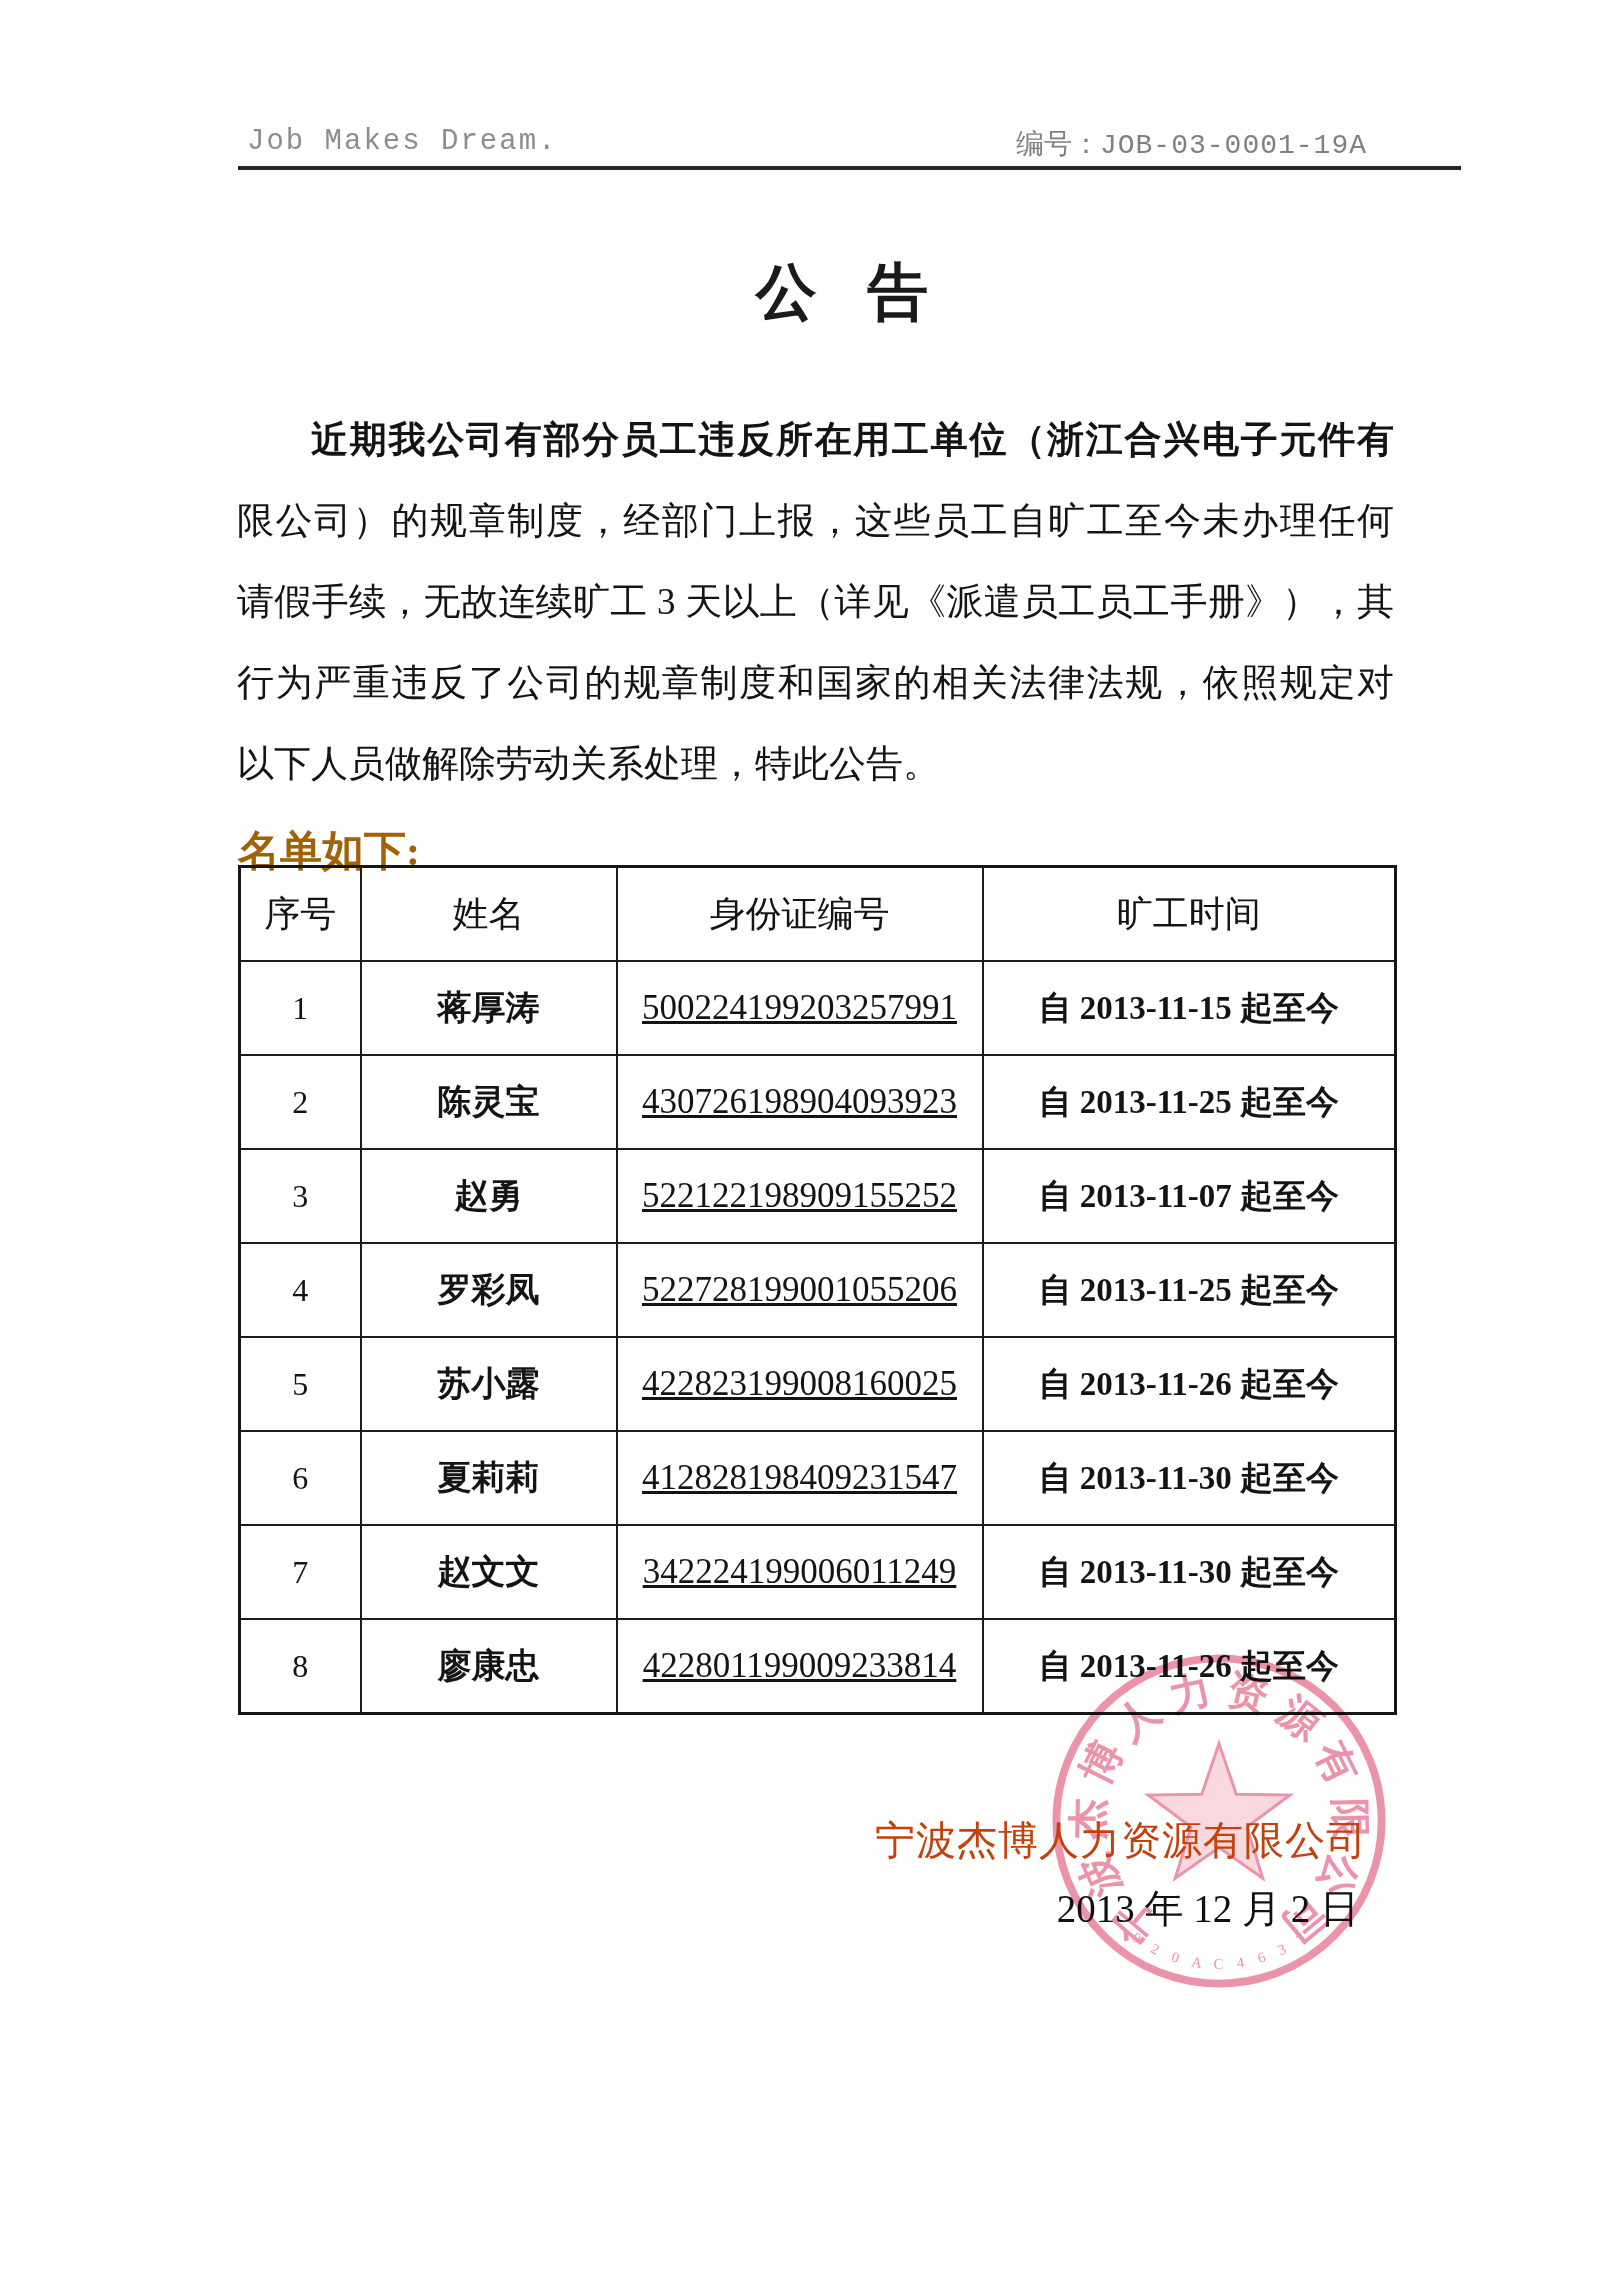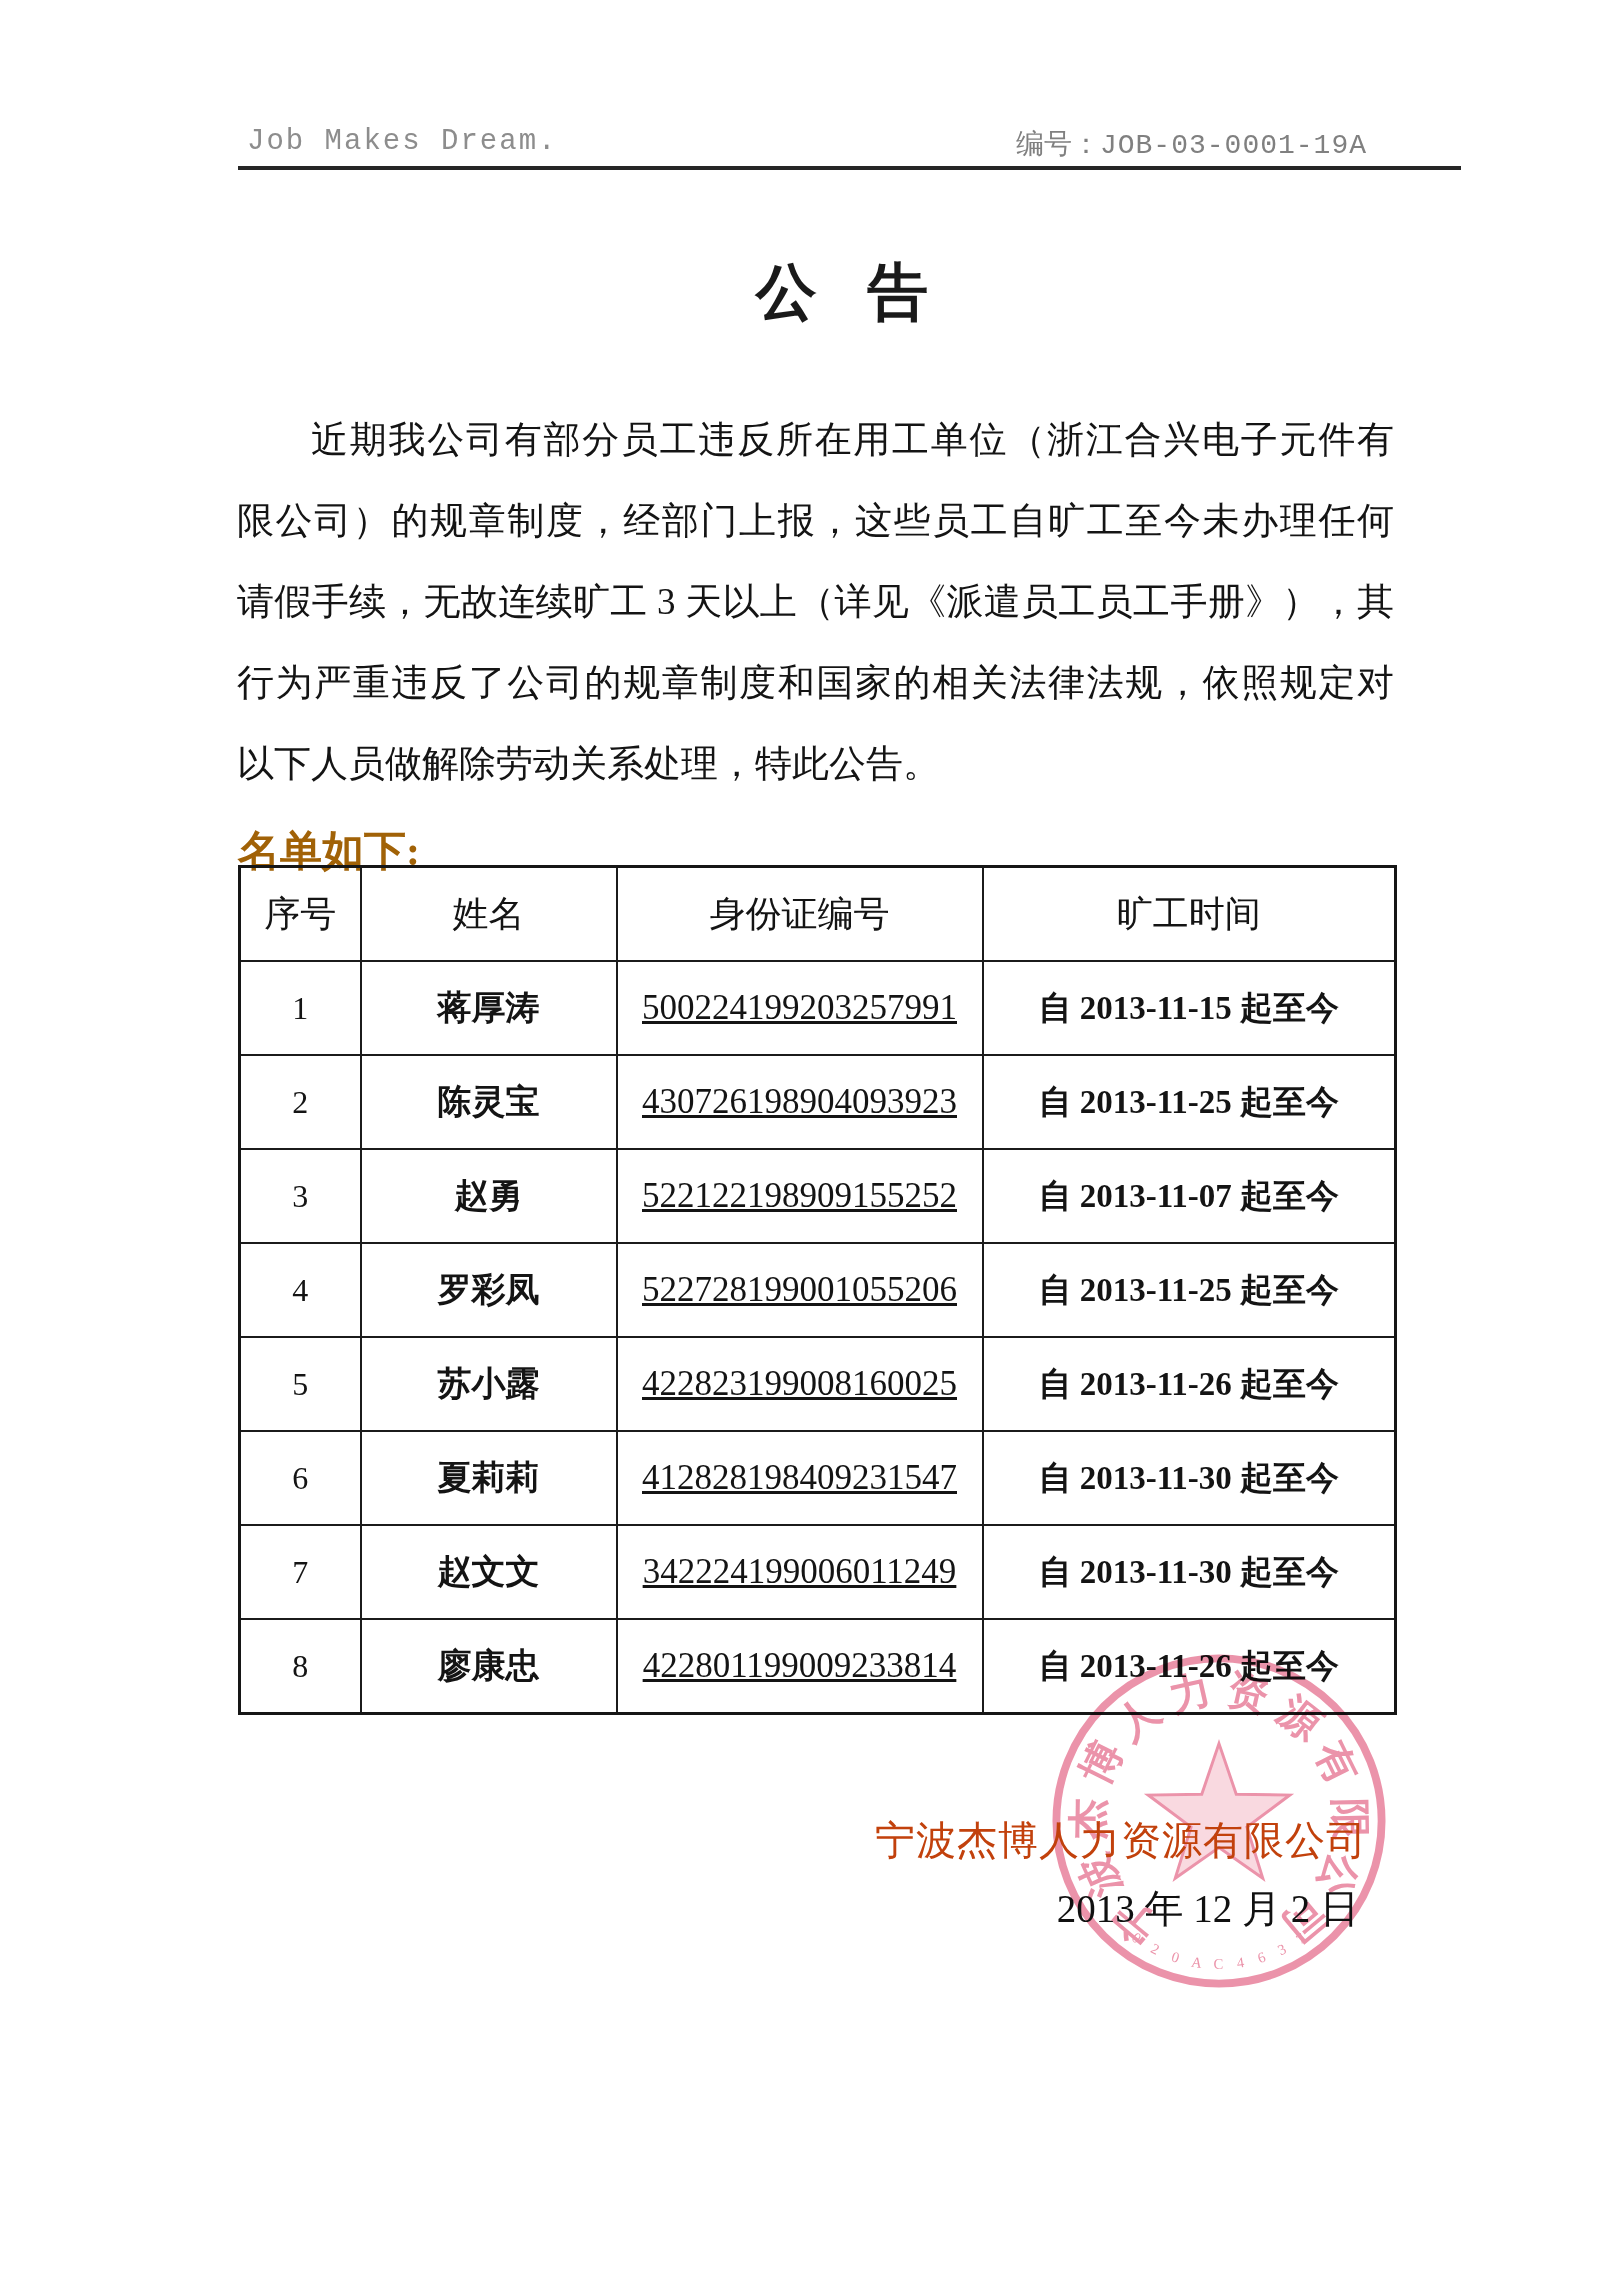--- a/index.html
+++ b/index.html
@@ -41,21 +41,21 @@
 
   
   .body-text{
     left:237px;top:399px;width:1157px;
     font-size:37px;line-height:81px;color:#141414;
   }
   .para-line{
     text-align:justify;text-align-last:justify;
     white-space:nowrap;
   }
-  .para-line.first{padding-left:74px;}
+  .para-line.first{padding-left:74px;font-weight:bold;}
   .para-line.last{text-align-last:auto;}
 
   
   .list-label{
     left:238px;top:823px;
     font-size:42px;font-weight:700;color:#a16207;
   }
   table.roster{
     position:absolute;left:238px;top:865px;width:1155px;
     border-collapse:collapse;table-layout:fixed;

